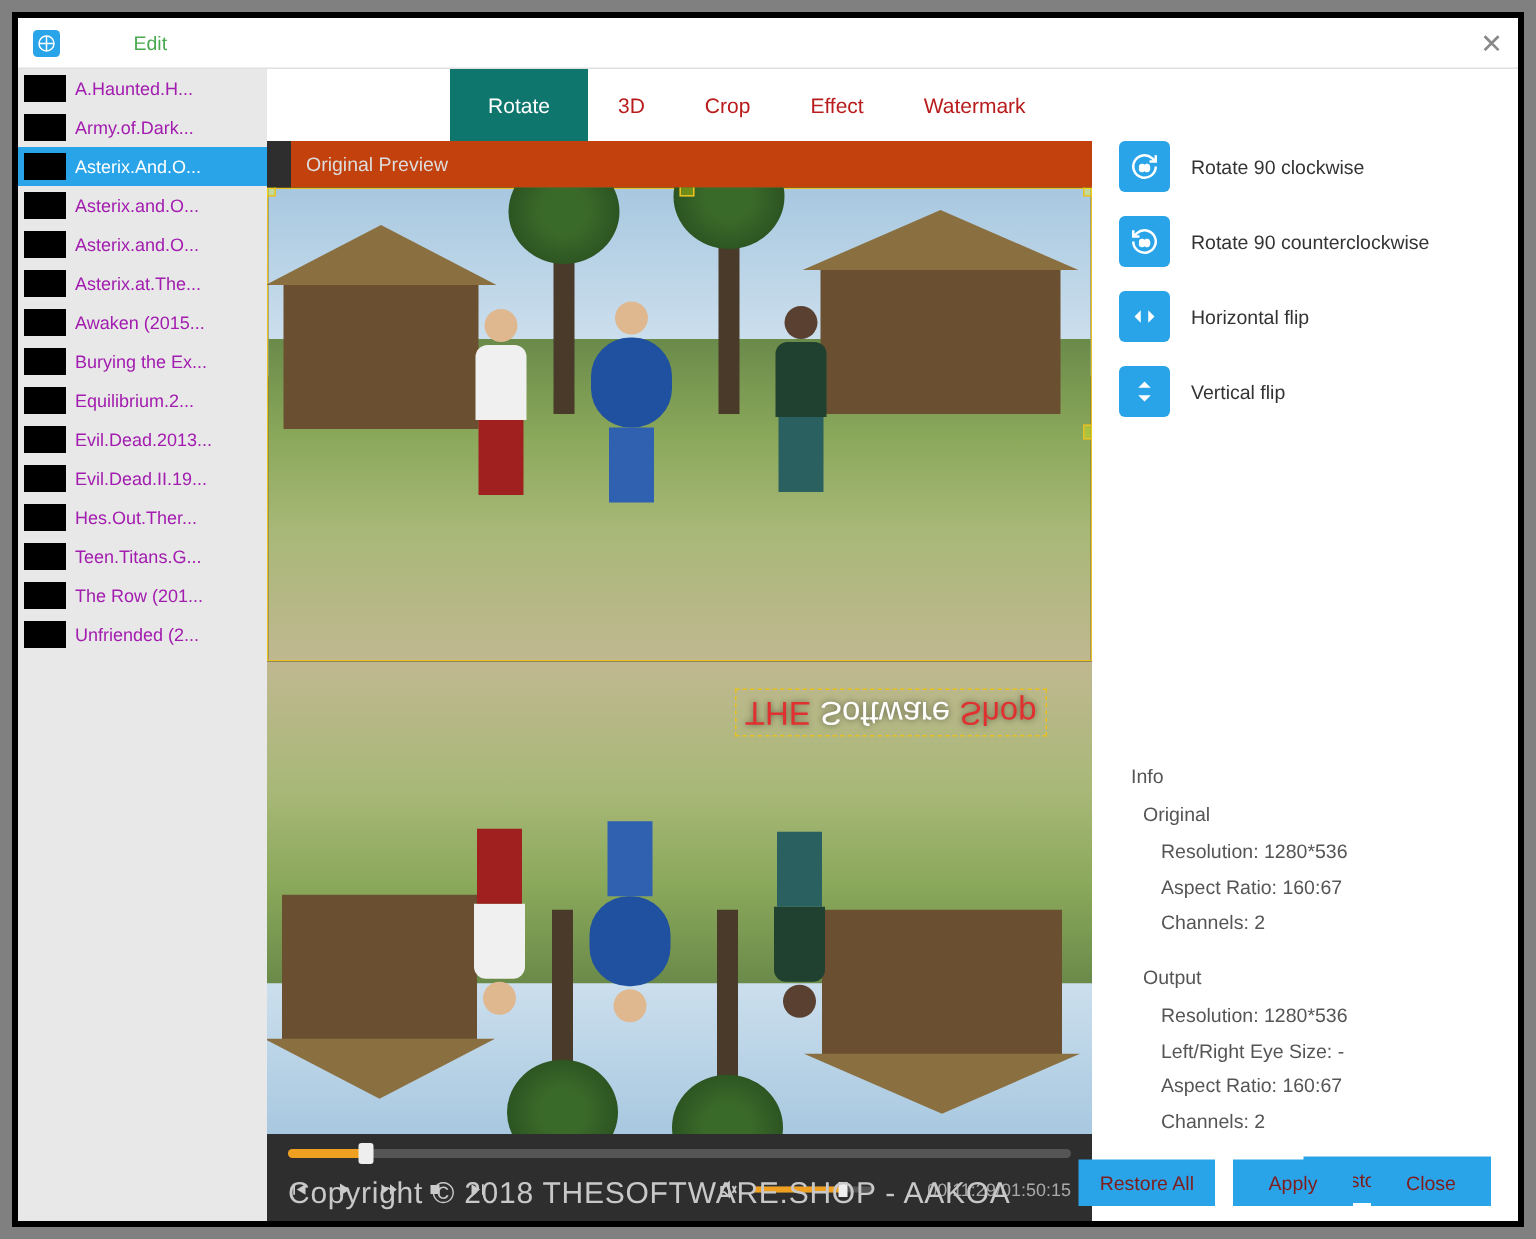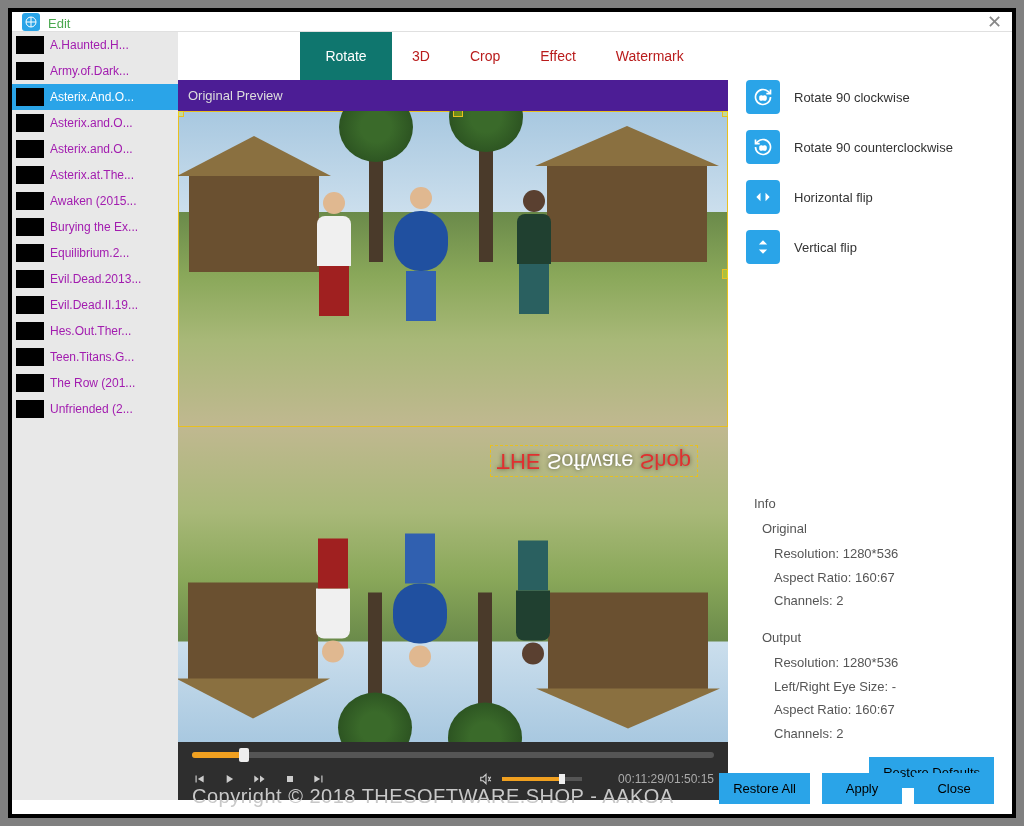--- a/index.html
+++ b/index.html
@@ -1,35 +1,35 @@
 <!DOCTYPE html>
 <html><head>
 <meta charset="utf-8">
 <style>
   * { box-sizing: border-box; margin: 0; padding: 0; font-family: "Segoe UI", Arial, sans-serif; }
   body { width: 1024px; height: 826px; background: #808080; overflow: hidden; }
   .frame { position: absolute; left: 8px; top: 8px; width: 1008px; height: 810px; border: 4px solid #000; background: #fff; }
-  .titlebar { height: 20px; display: flex; align-items: flex-end; padding: 0 10px; border-bottom: 1px solid #e0e0e0; }
+  .titlebar { height: 34px; display: flex; align-items: center; padding: 0 10px; border-bottom: 1px solid #e0e0e0; gap: 41px; }
   .titlebar .app-icon { width: 18px; height: 18px; background: #2aa4e8; border-radius: 3px; display:flex; align-items:center; justify-content:center; margin-right:8px; }
   .titlebar .app-icon svg { width:12px; height:12px; }
   .titlebar .title { color: #4aa84f; font-size: 13px; }
   .titlebar .close { margin-left: auto; font-size: 18px; color: #888; cursor: pointer; line-height: 1; }
   .content { display: flex; height: calc(100% - 34px); }
   .sidebar { width: 166px; background: #e8e8e8; overflow: hidden; }
   .sidebar .item { display: flex; align-items: center; height: 26px; padding: 0 4px; font-size: 12px; color: #a21caf; cursor: pointer; }
   .sidebar .item .thumb { width: 28px; height: 18px; background: #000; margin-right: 6px; flex-shrink: 0; }
   .sidebar .item.selected { background: #2aa4e8; color: #fff; }
   .sidebar .item .label { white-space: nowrap; overflow: hidden; text-overflow: ellipsis; }
   .main { flex: 1; display: flex; }
   .center { width: 550px; display:flex; flex-direction:column; }
   .tabs { height: 48px; display: flex; align-items: stretch; padding-left: 122px; }
   .tabs .tab { display:flex; align-items:center; justify-content:center; padding: 0 20px; font-size: 14px; color: #b91c1c; cursor:pointer; }
   .tabs .tab.active { background: #0f766e; color: #fff; min-width: 92px; }
   .preview-area { background: #2e2e2e; flex:1; display:flex; flex-direction:column; }
-  .preview-header { background: #4c1d95; color: #ddd; font-size: 13px; padding: 8px 10px; }
+  .preview-header { background: #c2410c; color: #ddd; font-size: 13px; padding: 8px 10px; margin-left: 16px; }
   .video { flex:1; position: relative; overflow:hidden; }
   .scene { position:absolute; inset:0; }
   .sky { position:absolute; top:0; left:0; right:0; height:40%; background: linear-gradient(#a8c8e0, #d4e4f0); }
   .ground { position:absolute; bottom:0; left:0; right:0; height:68%; background: linear-gradient(#6a8a4a 0%, #8aa85a 30%, #a8b878 60%, #c0b890 100%); }
   .house { position:absolute; width:130px; height:100px; background:#6a5030; }
   .house .roof { position:absolute; top:-36px; left:-12px; width:0; height:0; border-left:77px solid transparent; border-right:77px solid transparent; border-bottom:40px solid #8a7040; }
   .tree { position:absolute; width:14px; background:#4a3a2a; }
   .tree::before { content:""; position:absolute; top:-50px; left:-30px; width:74px; height:70px; background: radial-gradient(circle, #3a6a2a 30%, #2a5020 80%); border-radius:50%; }
   .person { position:absolute; width:50px; height:130px; }
   .person .head { width:22px; height:22px; border-radius:50%; background:#e0b890; margin:0 auto; }
@@ -52,21 +52,21 @@
   .vol-bar .vknob { position:absolute; left:75%; top:-3px; width:6px; height:10px; background:#eee; transform:translateX(-50%); }
   .time { color:#aaa; font-size:12px; margin-left:20px; }
   .rightpanel { flex:1; padding: 48px 18px 12px 18px; display:flex; flex-direction:column; font-size:13px; color:#333; }
   .action { display:flex; align-items:center; gap:14px; margin-bottom:16px; cursor:pointer; }
   .action .aicon { width:34px; height:34px; background:#2aa4e8; border-radius:4px; display:flex; align-items:center; justify-content:center; }
   .action .aicon svg { width:20px; height:20px; }
   .info-sec { margin-top:auto; }
   .info-sec h4 { font-weight:normal; color:#555; font-size:13px; margin: 10px 0 6px 16px; }
   .info-sec .k { margin-left:28px; color:#555; line-height:1.8; }
   .restore-def { align-self:flex-end; margin-top:12px; }
-  .btn { background:#2aa4e8; color:#000000; border:none; padding:8px 14px; font-size:13px; cursor:pointer; }
+  .btn { background:#2aa4e8; color:#7f1d1d; border:none; padding:8px 14px; font-size:13px; cursor:pointer; }
   .footer { position:absolute; bottom:10px; right:18px; display:flex; gap:12px; }
   .footer .btn { min-width:80px; }
   .copyright { position:absolute; bottom:6px; left:180px; color:#c8c8c8; font-size:20px; font-weight:500; letter-spacing:0.5px; pointer-events:none; }
 </style>
 </head>
 <body>
 
 <div class="frame">
   <div class="titlebar">
     <span class="app-icon">

